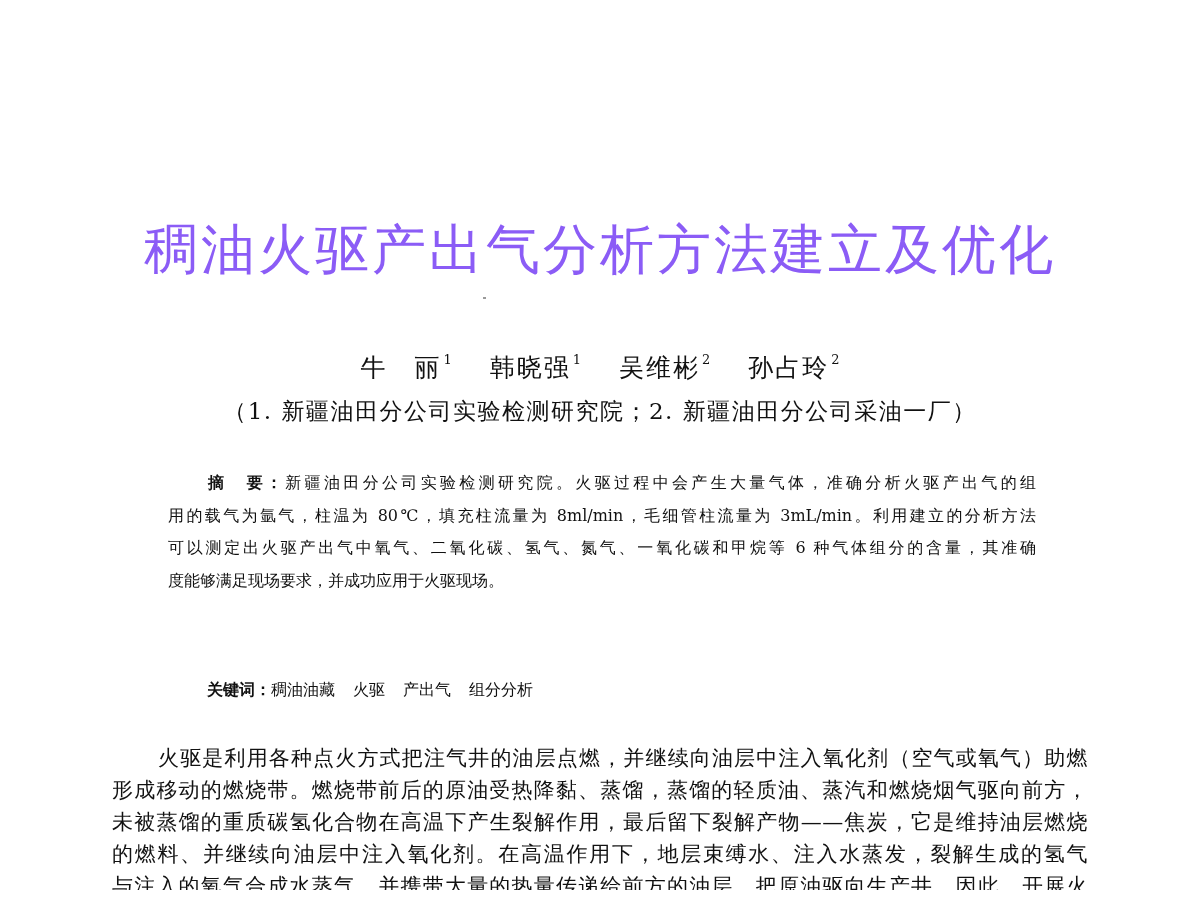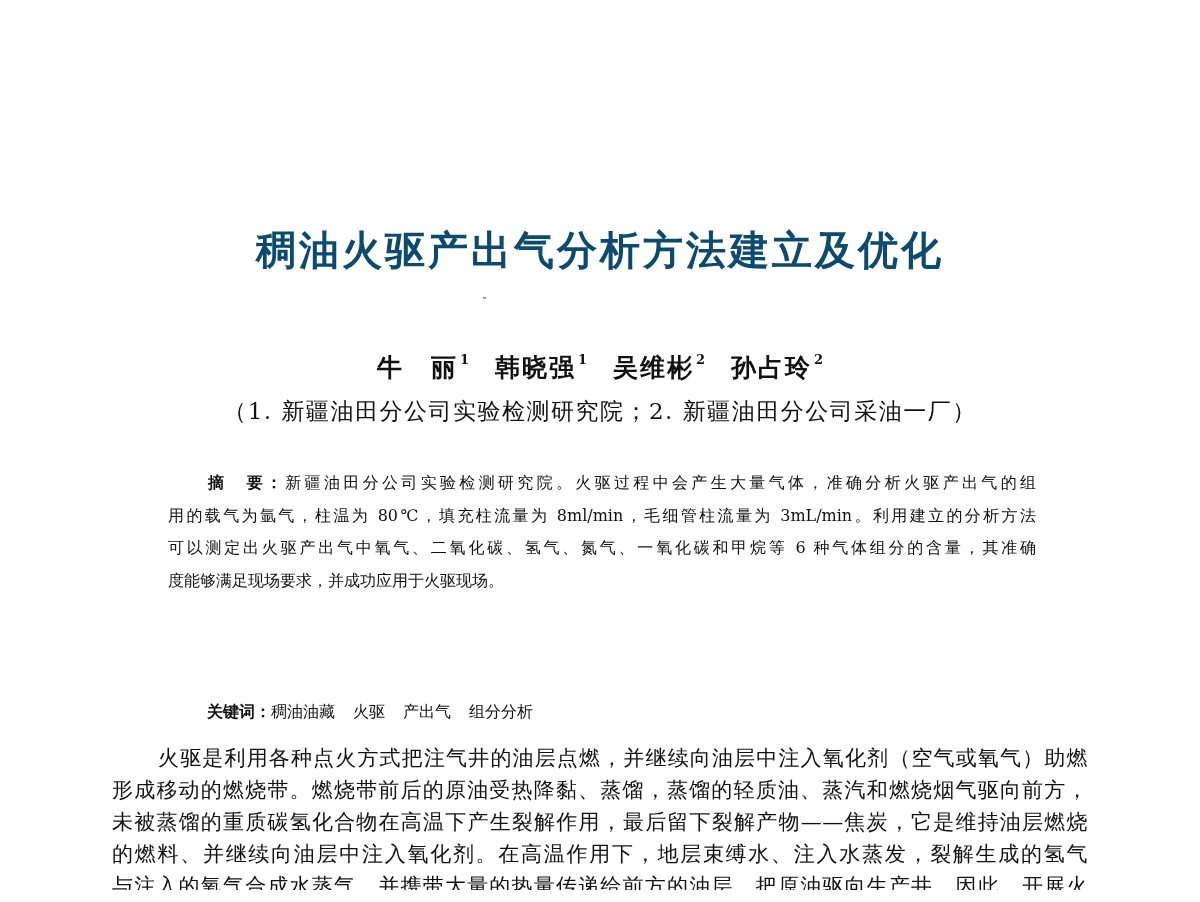--- a/index.html
+++ b/index.html
@@ -21,25 +21,25 @@
     width: 1200px;
     height: 902px;
   }
   .title {
     position: absolute;
     top: 222px;
     left: 0;
     width: 1200px;
     text-align: center;
     font-family: "DejaVu Sans", "Liberation Sans", sans-serif;
-    font-weight: bold;
-    font-size: 40px;
+    font-weight: normal;
+    font-size: 54px;
     letter-spacing: 3px;
     line-height: 56px;
-    color: #0c4a6e;
+    color: #8b5cf6;
   }
   .speck {
     position: absolute;
     left: 483px;
     top: 297px;
     width: 3px;
     height: 2px;
     background: #9a9a9a;
   }
   .authors {
@@ -47,22 +47,21 @@
     top: 342px;
     left: 0;
     width: 1200px;
     text-align: center;
     font-size: 25px;
     line-height: 36px;
     letter-spacing: 2px;
   }
   .author {
     display: inline-block;
-    margin: 0 8px;
-    font-weight: bold;
+    margin: 0 14px;
   }
   .author sup {
     font-size: 13px;
     vertical-align: 12px;
     margin-left: 2px;
     letter-spacing: 0;
   }
   .affil {
     position: absolute;
     top: 398px;
@@ -89,21 +88,20 @@
   .label {
     font-family: "DejaVu Sans", "Liberation Sans", sans-serif;
     font-weight: bold;
   }
   .keywords {
     position: absolute;
     top: 677px;
     left: 207px;
     font-size: 16px;
     line-height: 26px;
-    margin-top: 22px;
   }
   .kw { display: inline-block; margin-right: 18px; }
   .body-text {
     position: absolute;
     top: 742px;
     left: 112px;
     width: 976px;
     font-size: 21px;
     line-height: 32px;
     letter-spacing: 0.5px;

